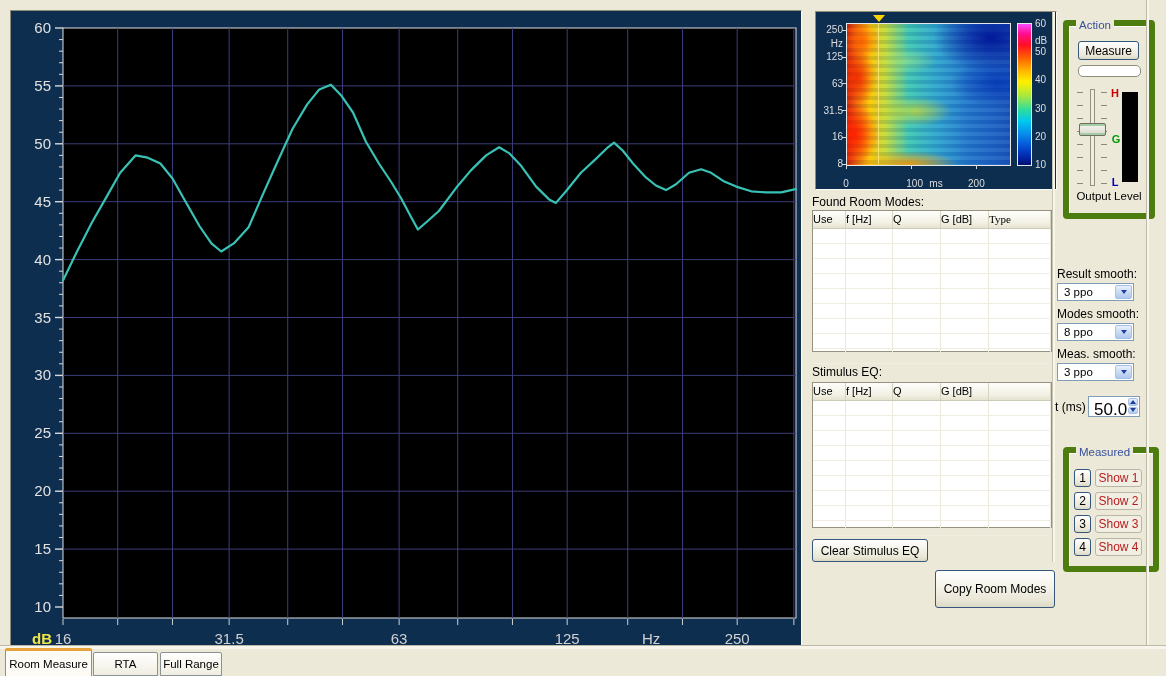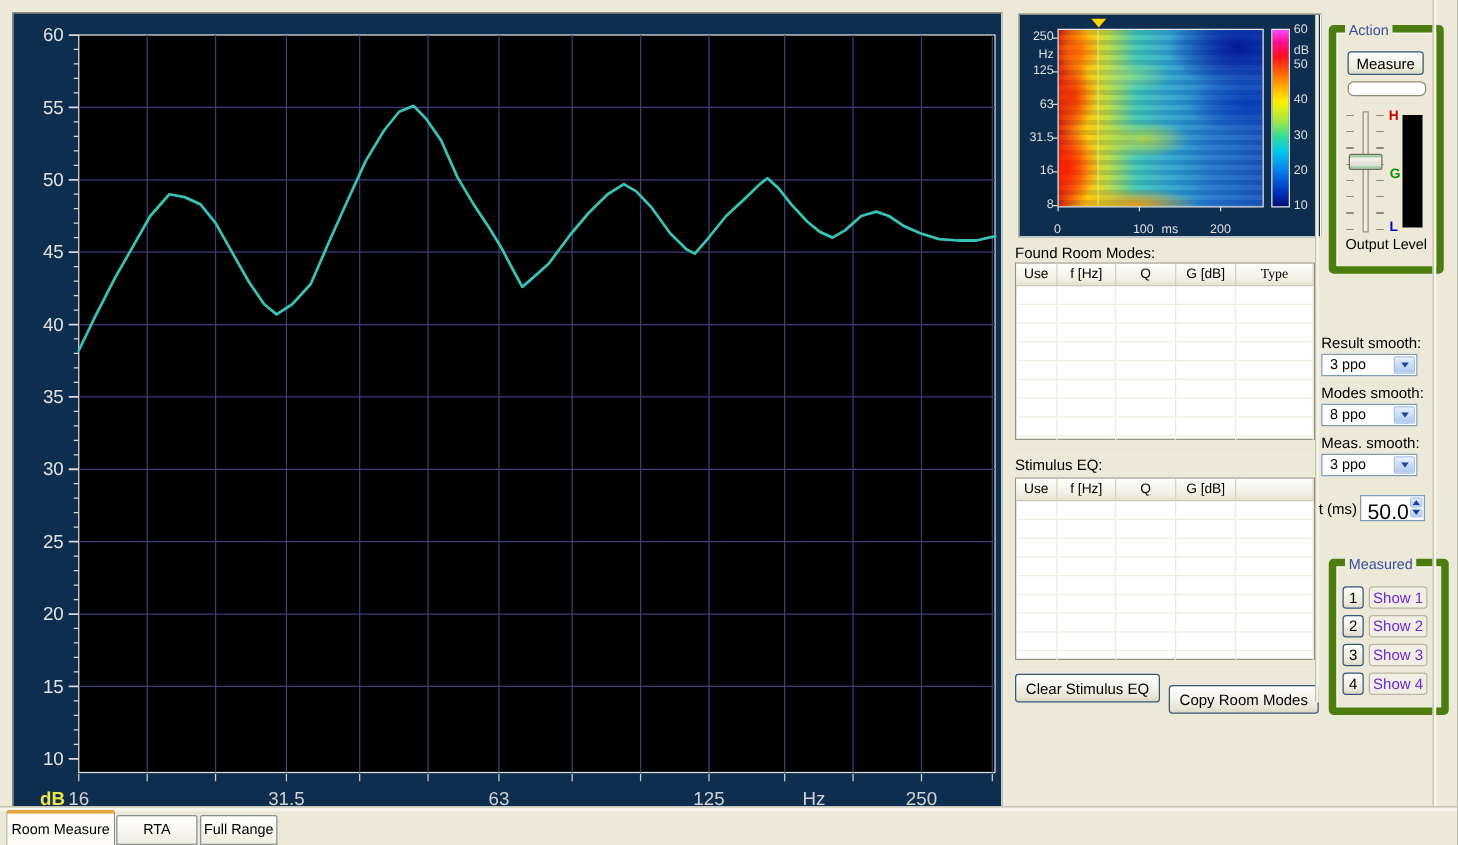--- a/index.html
+++ b/index.html
@@ -28,29 +28,29 @@
   .sp-ylab{position:absolute;left:0;width:27px;text-align:right;font-size:10px;color:#DFDFDF;}
   .sp-xlab{position:absolute;top:166px;width:24px;text-align:center;font-size:10px;color:#DFDFDF;}
   .sp-clab{position:absolute;left:219px;width:20px;font-size:10px;color:#DFDFDF;}
   .sp-tick{position:absolute;background:#D8D8D8;}
   .colorbar{position:absolute;left:201px;top:11px;width:13px;height:141px;border:1px solid #E8E8E8;
     background:linear-gradient(to bottom,#FF49FF 0%,#FF0E8E 7%,#FF1020 15%,#FF6A00 25%,#FFB400 33%,#FFF000 41%,#A8E83E 51%,#2EDCA0 61%,#00C8F0 69%,#0892EC 77%,#0556D8 86%,#0228AE 94%,#021170 100%);}
   
   .lv-label{position:absolute;font-size:12px;color:#000;}
   .lv{position:absolute;width:240px;background:#FFFFFF;border:1px solid #95927F;box-sizing:border-box;}
   .lv-head{display:flex;height:17px;background:linear-gradient(180deg,#FEFEFB,#F2F0E4 70%,#E5E2CF);border-bottom:1px solid #CDCAB8;}
-  .lv-th{box-sizing:border-box;border-right:1px solid #D6D3C0;font-size:11px;color:#000;text-align:center;line-height:16px;overflow:hidden;white-space:nowrap;}
+  .lv-th{box-sizing:border-box;border-right:1px solid #D6D3C0;font-size:11px;color:#000;line-height:16px;overflow:hidden;white-space:nowrap;}
   .lv-body{position:relative;}
   .lv-tr{display:flex;height:14px;border-bottom:1px solid #F0EDE3;}
   .lv-td{box-sizing:border-box;border-right:1px solid #ECE9DC;height:14px;}
   
   .xp-btn{position:absolute;display:flex;align-items:center;justify-content:center;box-sizing:border-box;
     background:linear-gradient(180deg,#FFFFFF 0%,#F4F2E8 45%,#E9E6D6 82%,#DCD8C5 100%);
     border:1px solid #35577B;border-radius:3px;font-size:12px;color:#000;cursor:default;}
-  .xp-btn.disabled{border-color:#B9B6A5;color:#6d28d9;background:#F1EFE3;}
+  .xp-btn.disabled{border-color:#B9B6A5;color:#b91c1c;background:#F1EFE3;}
   
   .groupbox{position:absolute;border:6px solid #4d7c0f;border-radius:4px;box-shadow:inset 1px 1px 0 #FFFFFF;}
   .gb-title{position:absolute;top:-7px;left:7px;background:#ECE9D8;padding:0 3px;font-size:11.5px;color:#37509C;}
   
   .progressbar{position:absolute;left:9px;top:39px;width:61px;height:10px;background:#FFFFFF;border:1px solid #8E8C7A;border-radius:5px;}
   .slider-track{position:absolute;left:21px;top:63px;width:3px;height:95px;background:#EFEDE2;border:1px solid #94917E;}
   .slider-ticks{position:absolute;top:66px;width:6px;height:93px;background:repeating-linear-gradient(to bottom,#8E8B78 0 1px,transparent 1px 13px);}
   .slider-handle{position:absolute;left:10px;top:97px;width:25px;height:11px;border:1px solid #6E6E60;border-radius:2px;
     background:linear-gradient(180deg,#F8F8F3,#D9D8CC);box-shadow:inset 0 2px 0 #A6CCA6, inset 0 -2px 0 #A6CCA6;}
   .meter{position:absolute;left:53px;top:66px;width:16px;height:90px;background:#000;}
@@ -386,21 +386,21 @@
           <div class="lv-td" style="width: 33px;"></div>
           <div class="lv-td" style="width: 47px;"></div>
           <div class="lv-td" style="width: 48px;"></div>
           <div class="lv-td" style="width: 48px;"></div>
           <div class="lv-td" style="width: 62px;"></div>
         </div>
       </div>
     </div>
 
   <button class="xp-btn" style="left:812px;top:539px;width:116px;height:23px;">Clear Stimulus EQ</button>
-  <button class="xp-btn" style="left:935px;top:548px;width:120px;height:23px;">Copy Room Modes</button>
+  <button class="xp-btn" style="left:935px;top:570px;width:120px;height:38px;">Copy Room Modes</button>
 
   <div class="groupbox" style="left:1063px;top:20px;width:80px;height:187px;">
     <div class="gb-title">Action</div>
     <button class="xp-btn" style="left:9px;top:15px;width:61px;height:19px;">Measure</button>
     <div class="progressbar"></div>
     <div class="slider-ticks" style="left:8px;"></div>
     <div class="slider-track"></div>
     <div class="slider-ticks" style="left:32px;"></div>
     <div class="slider-handle"></div>
     <div class="meter-lab" style="left:40px;top:61px;color:#CC0000;">H</div>

